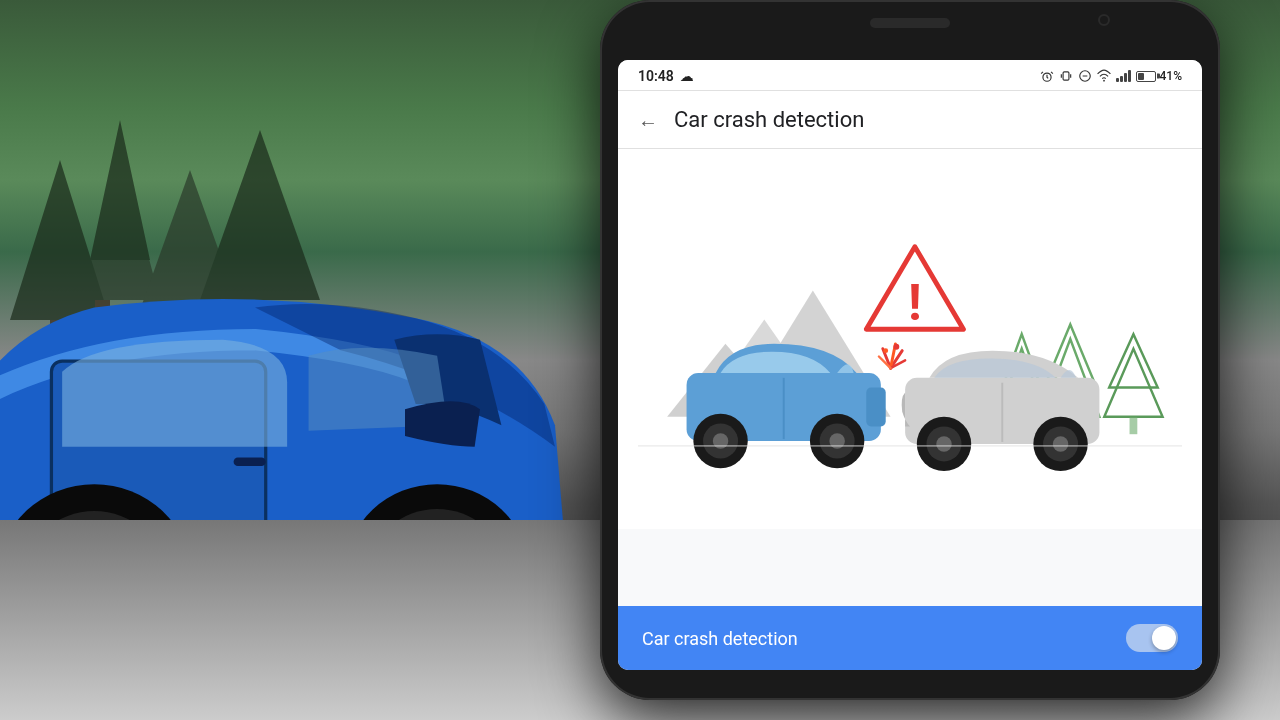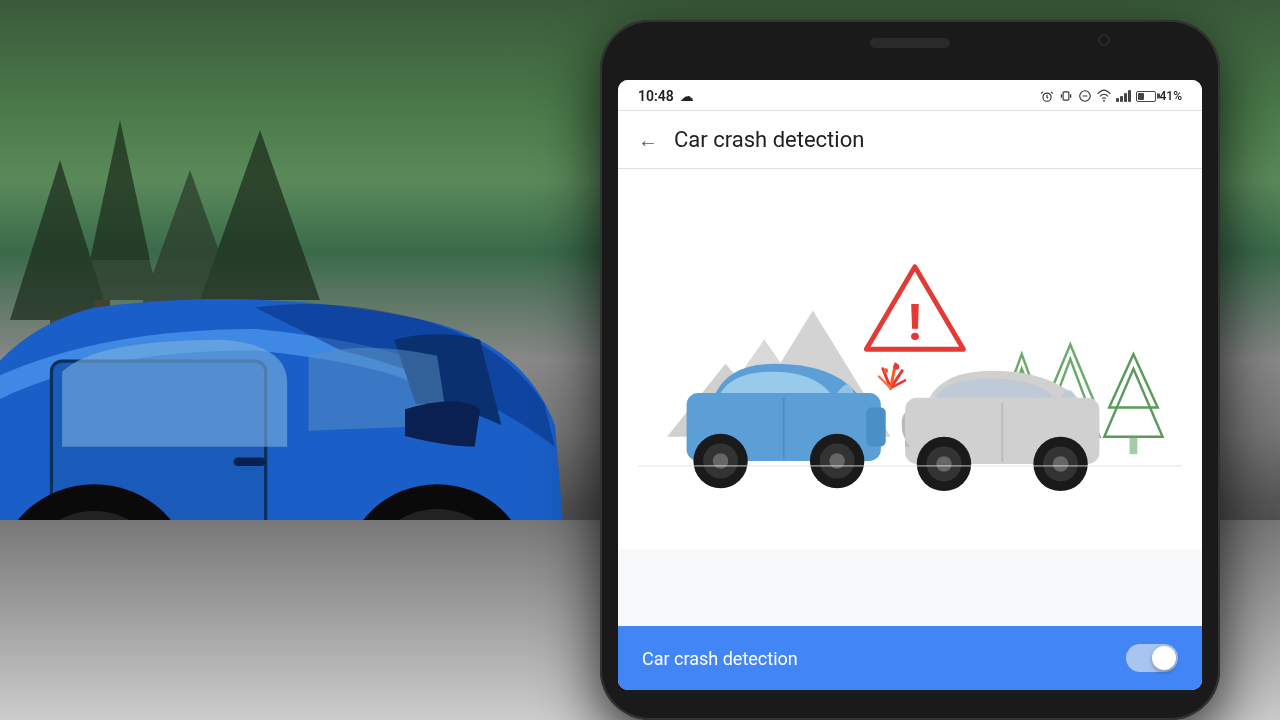--- a/index.html
+++ b/index.html
@@ -28,21 +28,21 @@
       background:
         radial-gradient(ellipse 400px 300px at 200px 400px, #1a3a80 0%, transparent 70%),
         radial-gradient(ellipse 300px 400px at 100px 300px, #2255b0 0%, transparent 60%),
         linear-gradient(180deg, #4a7a9b 0%, #1a3a6a 30%, #0d2040 70%, #444 100%);
     }
 
     
     .phone-wrapper {
       position: absolute;
       right: 60px;
-      top: 20px;
+      top: 0;
       width: 620px;
       height: 700px;
     }
 
     .phone-frame {
       position: absolute;
       inset: 0;
       background: #1a1a1a;
       border-radius: 50px;
       box-shadow: 0 20px 60px rgba(0,0,0,0.8), inset 0 0 0 2px #333;

